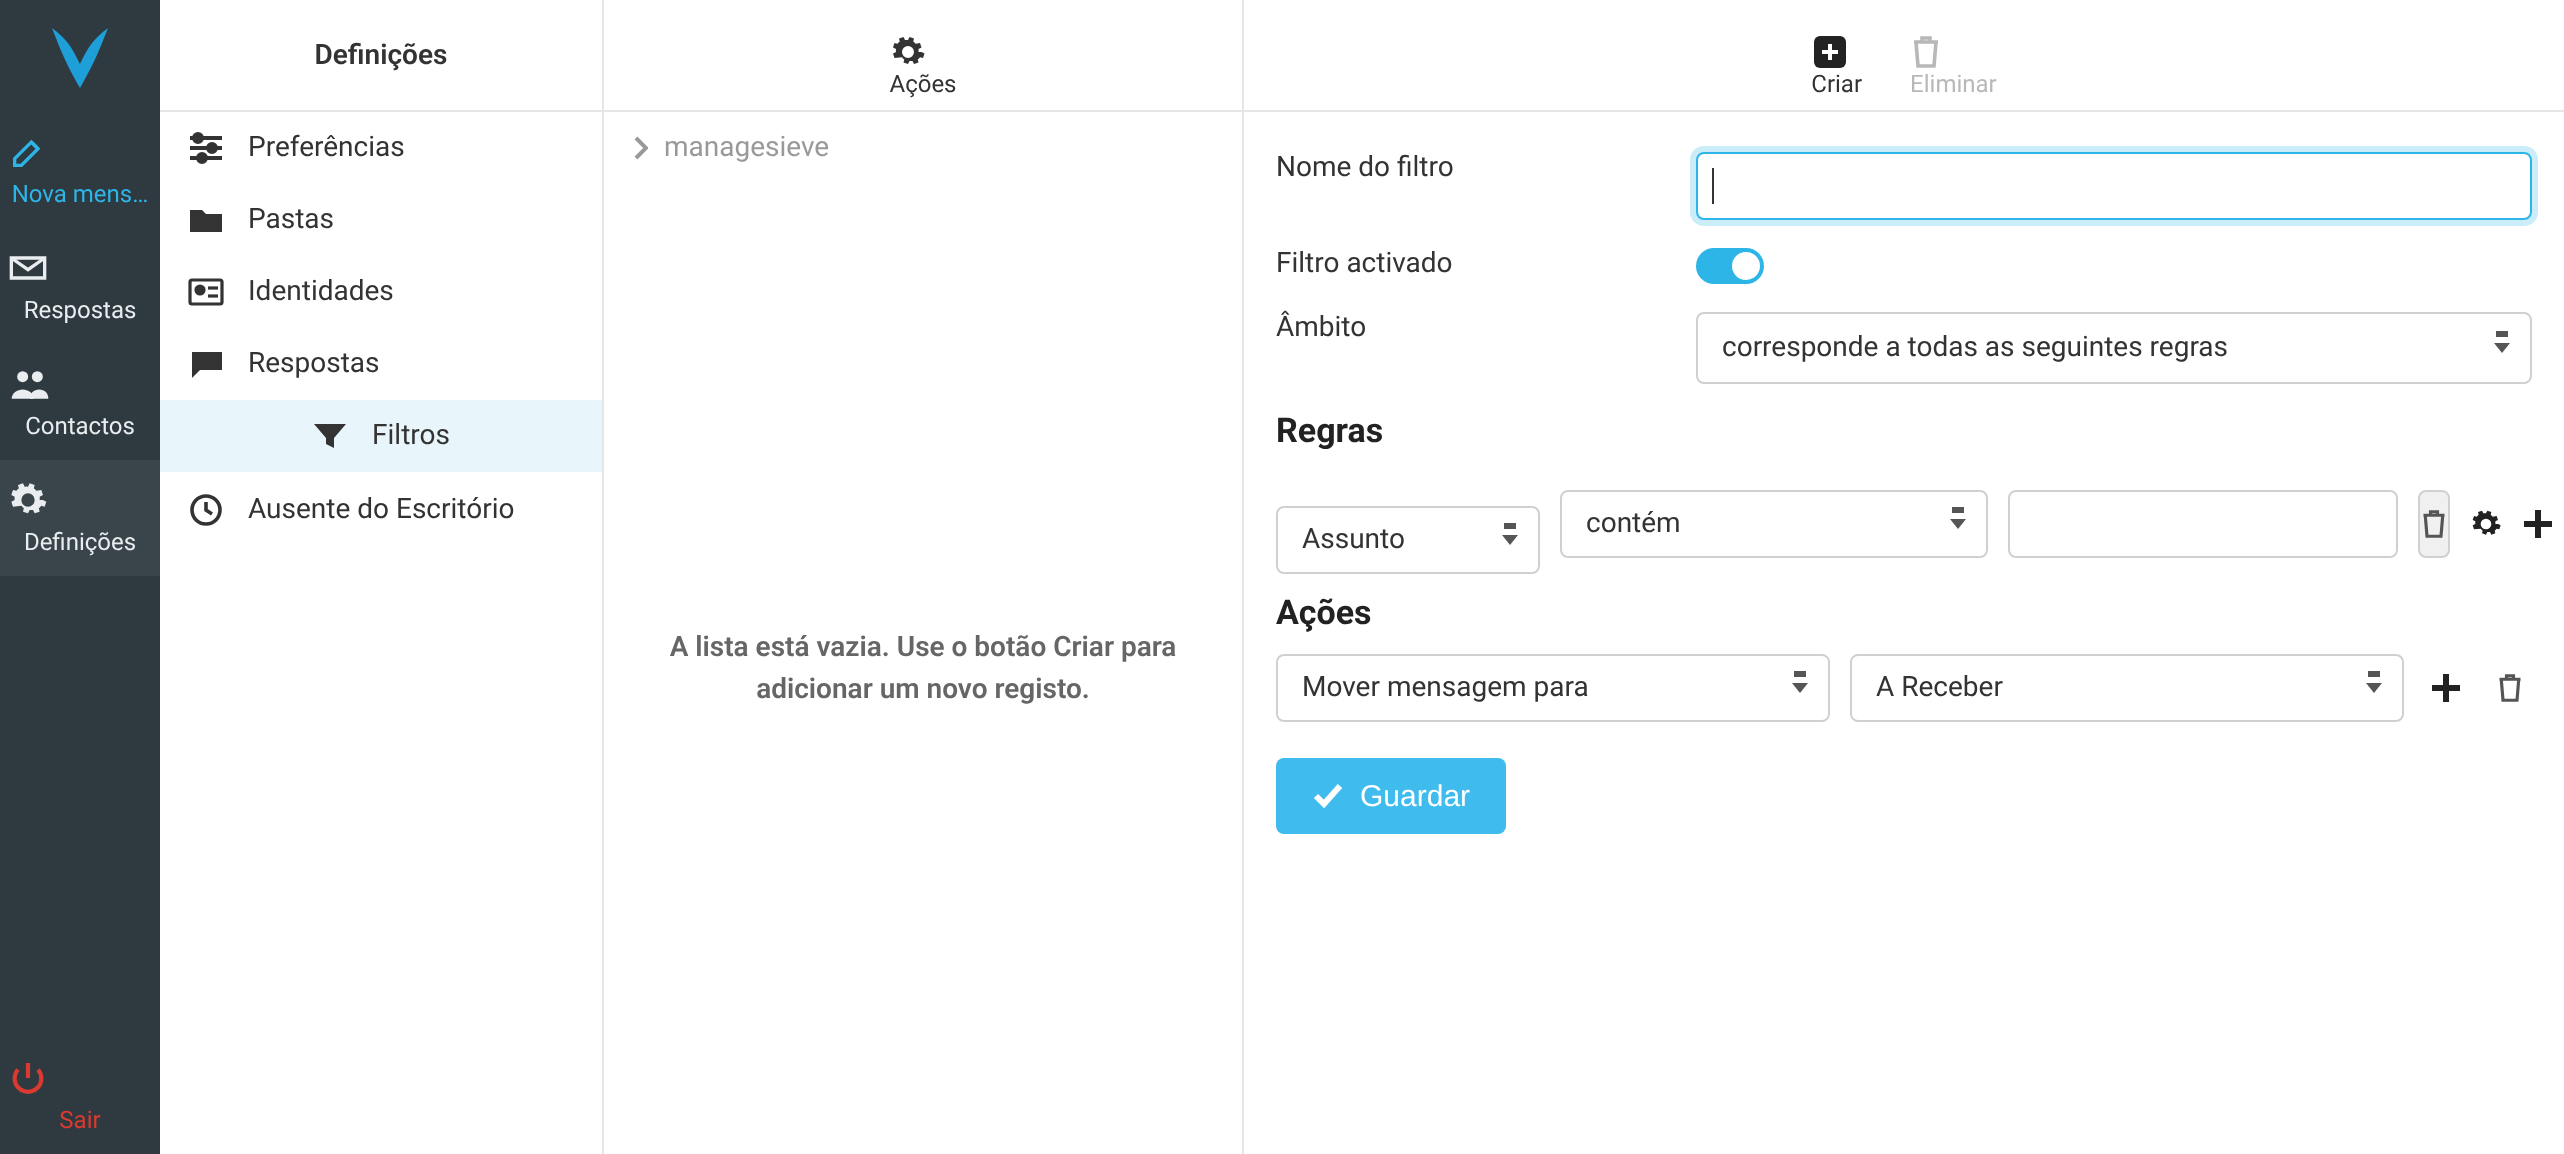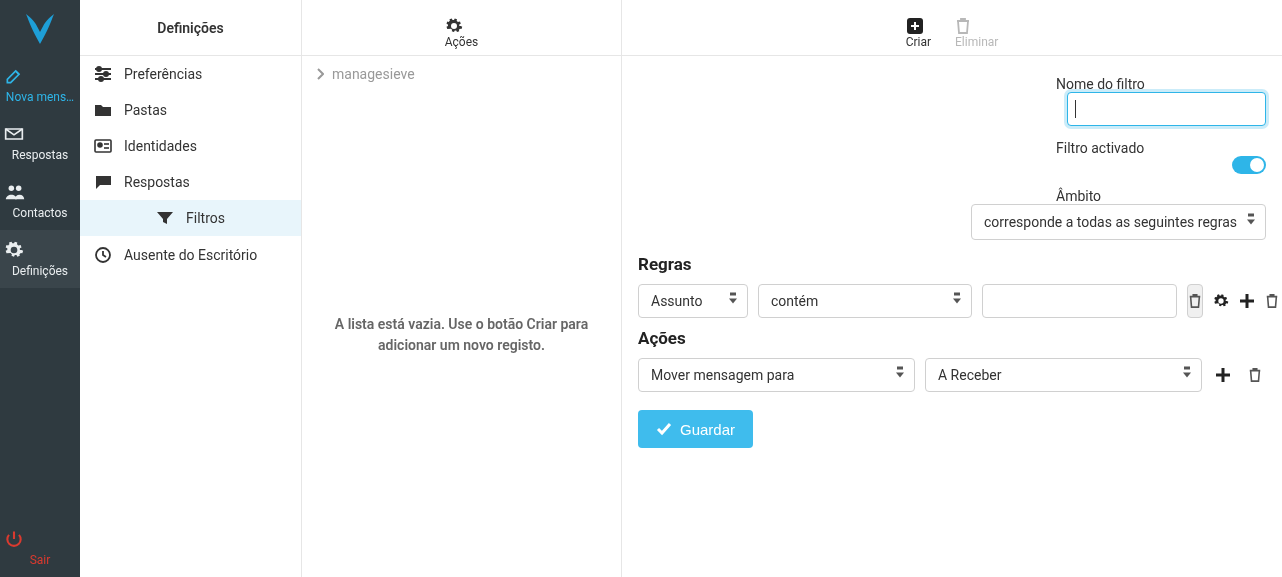--- a/index.html
+++ b/index.html
@@ -34,41 +34,41 @@
   .tool-btn.disabled { color:#b8b8b8; }
   .breadcrumb { padding:10px 14px; color:#999; font-size:14px; display:flex; align-items:center; gap:8px; }
   .breadcrumb .chev { color:#999; }
   .actions-body { flex:1; display:flex; align-items:center; justify-content:center; padding:0 30px; }
   .empty-msg { color:#666; text-align:center; font-weight:600; line-height:1.5; }
 
   
   .main-col { flex:1; display:flex; flex-direction:column; min-width:0; }
   .main-toolbar { height:56px; border-bottom:1px solid #e6e6e6; display:flex; align-items:flex-end; justify-content:center; gap:24px; padding-bottom:6px; }
   .form-area { padding:20px 16px; overflow:auto; }
-  .form-row { display:flex; align-items:flex-end; margin-bottom:14px;flex-direction:column; }
+  .form-row { display:flex; align-items:flex-start; margin-bottom:14px; }
   .form-row .lbl { width:210px; flex-shrink:0; color:#333; }
   .form-row .ctrl { flex:1; }
   input.text-input { width:100%; height:34px; border:1px solid #2eb5e8; border-radius:4px; padding:4px 8px; outline:none; box-shadow:0 0 0 3px rgba(46,181,232,0.25); font-size:14px; }
   .caret-only { position:relative; }
   .caret-only::after { content:""; position:absolute; left:8px; top:8px; width:1px; height:18px; background:#333; animation:blink 1.1s step-start infinite; }
   @keyframes blink { 50% { opacity:0; } }
 
   
   .toggle { width:34px; height:18px; background:#2eb5e8; border-radius:10px; position:relative; cursor:pointer; }
   .toggle::after { content:""; position:absolute; right:2px; top:2px; width:14px; height:14px; background:#fff; border-radius:50%; }
 
   
   .sel { position:relative; width:100%; height:36px; border:1px solid #d0d0d0; border-radius:4px; background:#fff; display:flex; align-items:center; padding:0 28px 0 12px; cursor:pointer; }
   .sel::after { content:""; position:absolute; right:10px; top:50%; transform:translateY(-50%); width:0; height:0; border-left:4px solid transparent; border-right:4px solid transparent; border-top:5px solid #555; box-shadow:0 -7px 0 -1px #555; }
   .sel-sm { height:34px; }
 
   h4.section { margin:8px 0 10px 0; font-size:17px; font-weight:700; color:#222; }
 
   .rule-row, .action-row { display:flex; align-items:center; gap:10px; margin-bottom:10px; }
-  .rule-row .sel.field { width:110px; flex-shrink:0; }
+  .rule-row .sel.field { width:132px; flex-shrink:0;margin-top:17px; }
   .rule-row .sel.op { width:214px; flex-shrink:0; }
   .rule-row input.val { flex:1; height:34px; border:1px solid #d0d0d0; border-radius:4px; padding:4px 8px; }
   .icon-btn { width:30px; height:34px; display:flex; align-items:center; justify-content:center; border:1px solid #d0d0d0; border-radius:4px; background:#f0f0f0; cursor:pointer; color:#444; font-size:16px; }
   .icon-btn.plain { border:none; background:transparent; width:22px; }
 
   .action-row .sel.act { flex:1; }
   .action-row .sel.target { flex:1; }
 
   .save-btn { display:inline-flex; align-items:center; gap:8px; background:#3fbced; color:#fff; border:none; border-radius:4px; height:38px; padding:12px 18px; font-size:15px; cursor:pointer; }
   .save-btn .chk { font-size:16px; }

